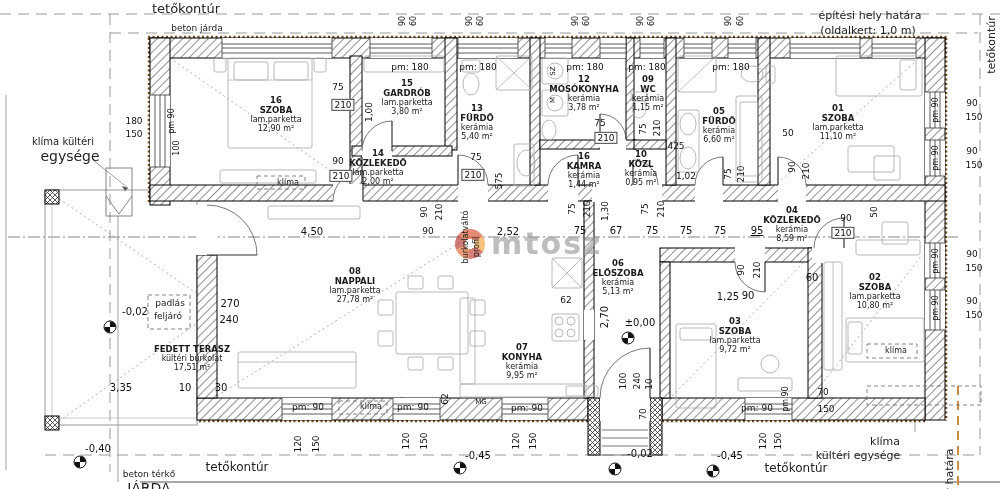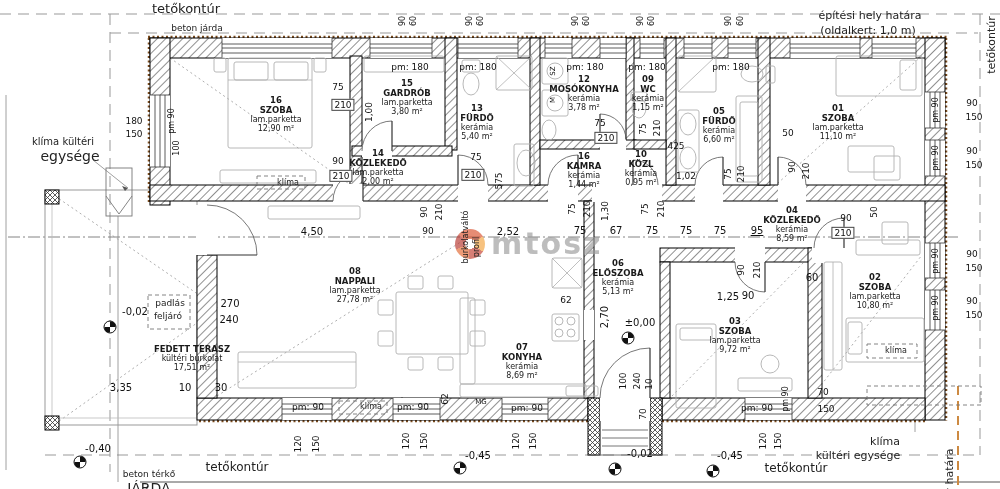--- a/index.html
+++ b/index.html
@@ -421,21 +421,21 @@
       <div class="room" style="left: 618px; top: 258px;">
         <div class="rn">06</div>
         <div class="rn">ELŐSZOBA</div>
         <div class="rm">kerámia</div>
         <div class="rm">5,13 m²</div>
       </div>
       <div class="room" style="left: 522px; top: 342px;">
         <div class="rn">07</div>
         <div class="rn">KONYHA</div>
         <div class="rm">kerámia</div>
-        <div class="rm">8,69 m²</div>
+        <div class="rm">9,95 m²</div>
       </div>
       <div class="room" style="left: 735px; top: 316px;">
         <div class="rn">03</div>
         <div class="rn">SZOBA</div>
         <div class="rm">lam.parketta</div>
         <div class="rm">9,72 m²</div>
       </div>
       <div class="room" style="left: 875px; top: 272px;">
         <div class="rn">02</div>
         <div class="rn">SZOBA</div>

